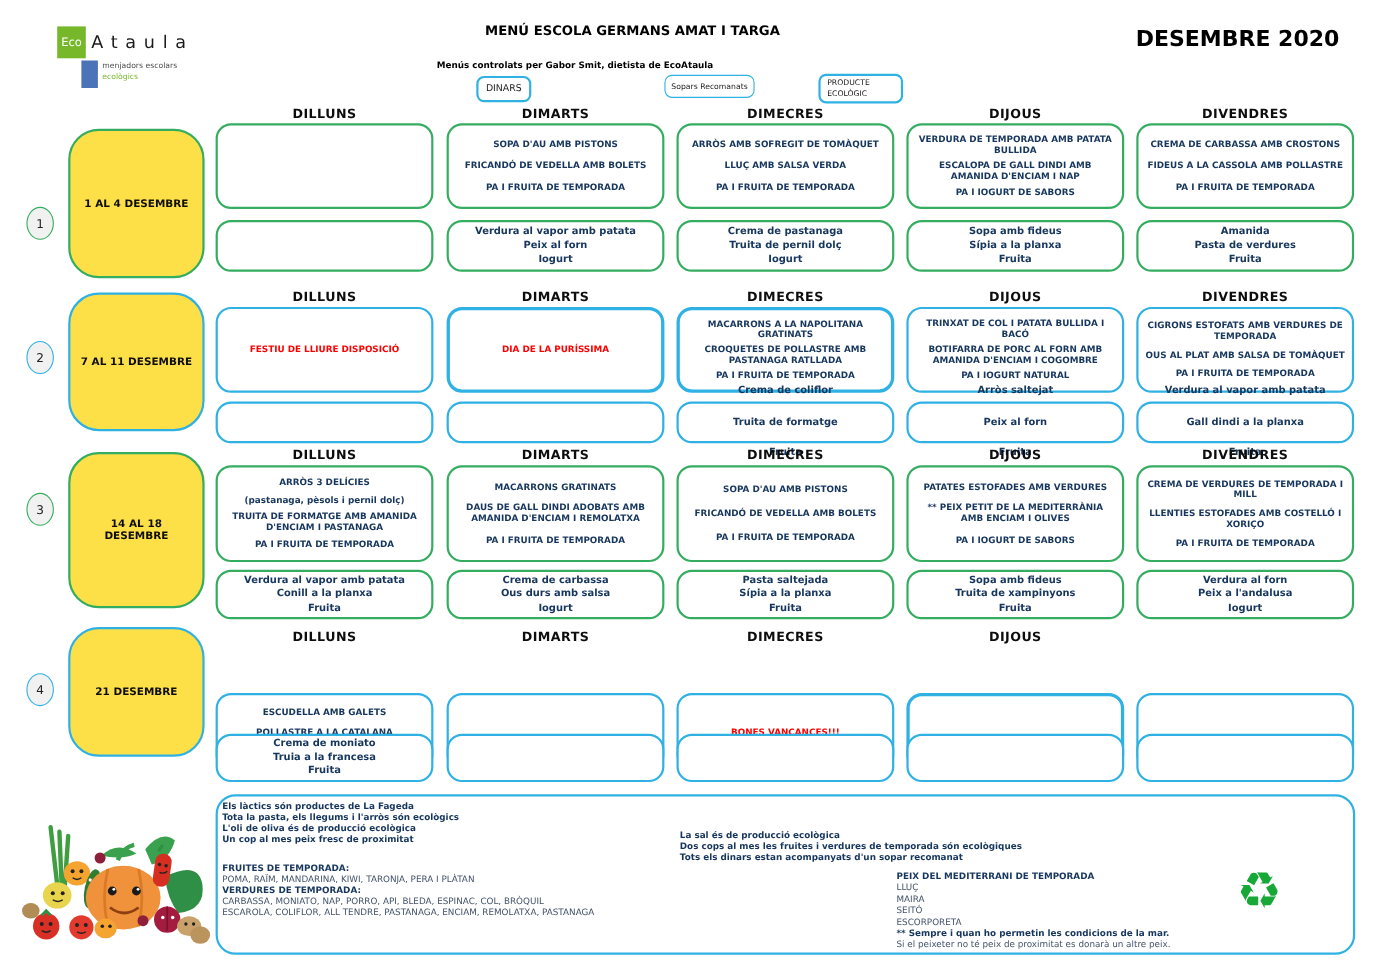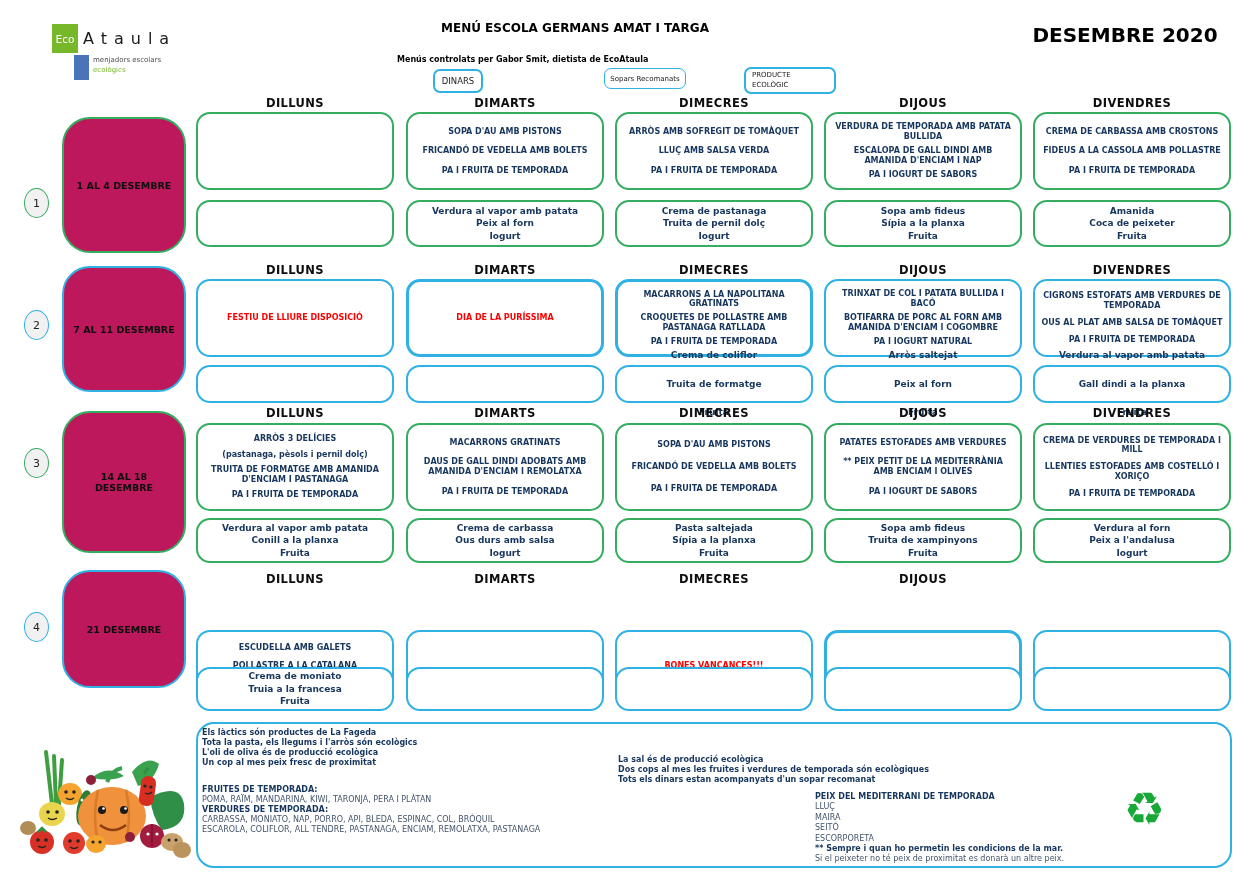--- a/index.html
+++ b/index.html
@@ -26,32 +26,32 @@
   .page-title{ position:absolute; left:320px; top:21px; width:510px; text-align:center;
     font-size:12px; font-weight:bold; color:#000; }
   .month-title{ position:absolute; left:1030px; top:23px; width:190px; text-align:center;
     font-size:20px; font-weight:bold; color:#000; }
   .subtitle{ position:absolute; left:397px; top:55px; font-size:8px; font-weight:bold; color:#000; }
 
   .legend-box{ position:absolute; border:2px solid var(--blue); border-radius:7px; background:#fff;
     display:flex; align-items:center; justify-content:center; color:#222; }
   .legend-dinars{ left:433px; top:69px; width:50px; height:24px; font-size:8.5px; }
   .legend-sopars{ left:604px; top:68px; width:82px; height:21px; font-size:7px; border-width:1.5px; }
-  .legend-producte{ left:744px; top:67px; width:92px; height:27px; font-size:7px;
+  .legend-producte{ left:744px; top:67px; width:77px; height:27px; font-size:7px;
     justify-content:flex-start; padding-left:6px; white-space:pre-line; line-height:1.3; }
 
   
   .week{ position:absolute; left:0; width:1252px; height:162px; }
   .week1{ top:96px; } .week2{ top:263px; } .week3{ top:406px; } .week4{ top:572px; }
   .c0{ left:196px; } .c1{ left:406px; } .c2{ left:615px; } .c3{ left:824px; } .c4{ left:1033px; }
 
   .day-label{ position:absolute; top:0; width:198px; text-align:center;
     font-size:11.5px; font-weight:bold; color:#0d0d0d; letter-spacing:0.4px; }
 
-  .week-box{ position:absolute; left:62px; width:124px; background:#be185d; border-radius:28px;
+  .week-box{ position:absolute; left:62px; width:124px; background:#fde047; border-radius:28px;
     display:flex; align-items:center; justify-content:center; text-align:center;
     font-weight:bold; font-size:9.5px; color:#0d0d0d; padding:8px; }
   .week-num{ position:absolute; left:24px; width:25px; height:30px; border-radius:50%;
     background:#f1f1f1; display:flex; align-items:center; justify-content:center;
     font-size:11px; color:#222; }
   .week1 .week-box{ top:21px; height:136px; } .week1 .week-num{ top:92px; }
   .week2 .week-box{ top:3px;  height:126px; } .week2 .week-num{ top:47px; }
   .week3 .week-box{ top:5px;  height:142px; } .week3 .week-num{ top:42px; }
   .week4 .week-box{ top:-2px; height:118px; } .week4 .week-num{ top:40px; }
 
@@ -156,21 +156,21 @@
         <div class="line">Truita de pernil dolç</div>
         <div class="line">Iogurt</div>
       </div>
     <div class="cell dinner green-theme c3">
         <div class="line">Sopa amb fideus</div>
         <div class="line">Sípia a la planxa</div>
         <div class="line">Fruita</div>
       </div>
     <div class="cell dinner green-theme c4">
         <div class="line">Amanida</div>
-        <div class="line">Coca de peixeter</div>
+        <div class="line">Pasta de verdures</div>
         <div class="line">Fruita</div>
       </div>
   </section>
 
   <section class="week week2">
     <div class="day-label c0">DILLUNS</div>
     <div class="day-label c1">DIMARTS</div>
     <div class="day-label c2">DIMECRES</div>
     <div class="day-label c3">DIJOUS</div>
     <div class="day-label c4">DIVENDRES</div>

